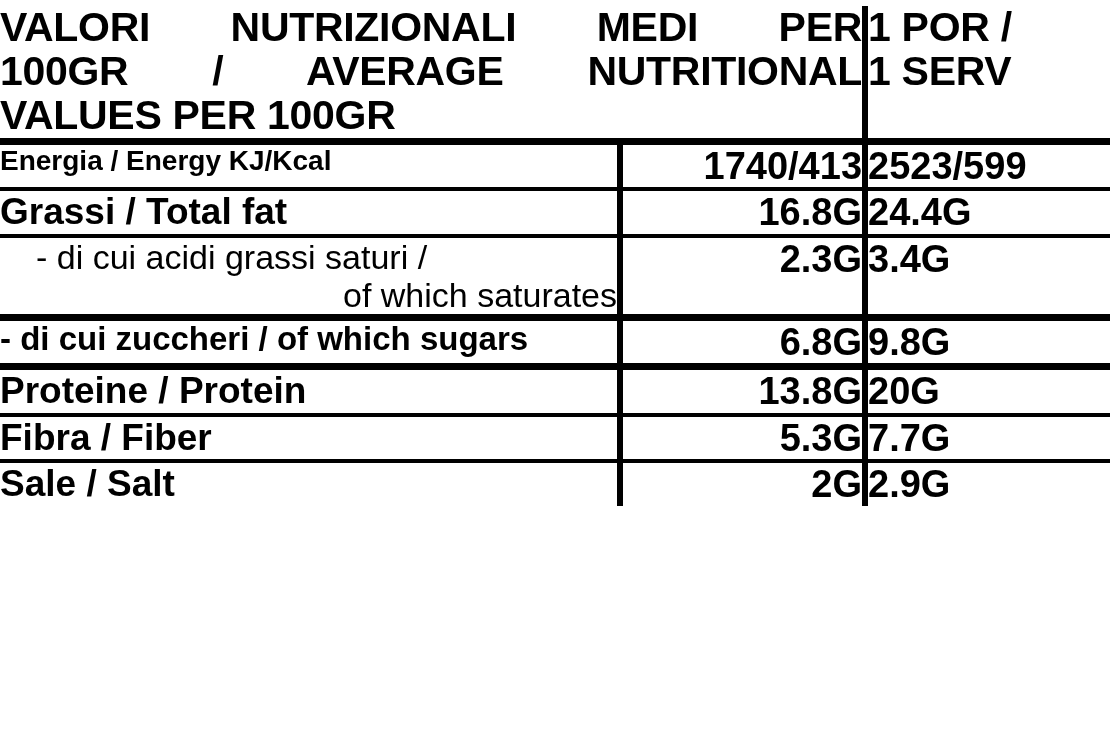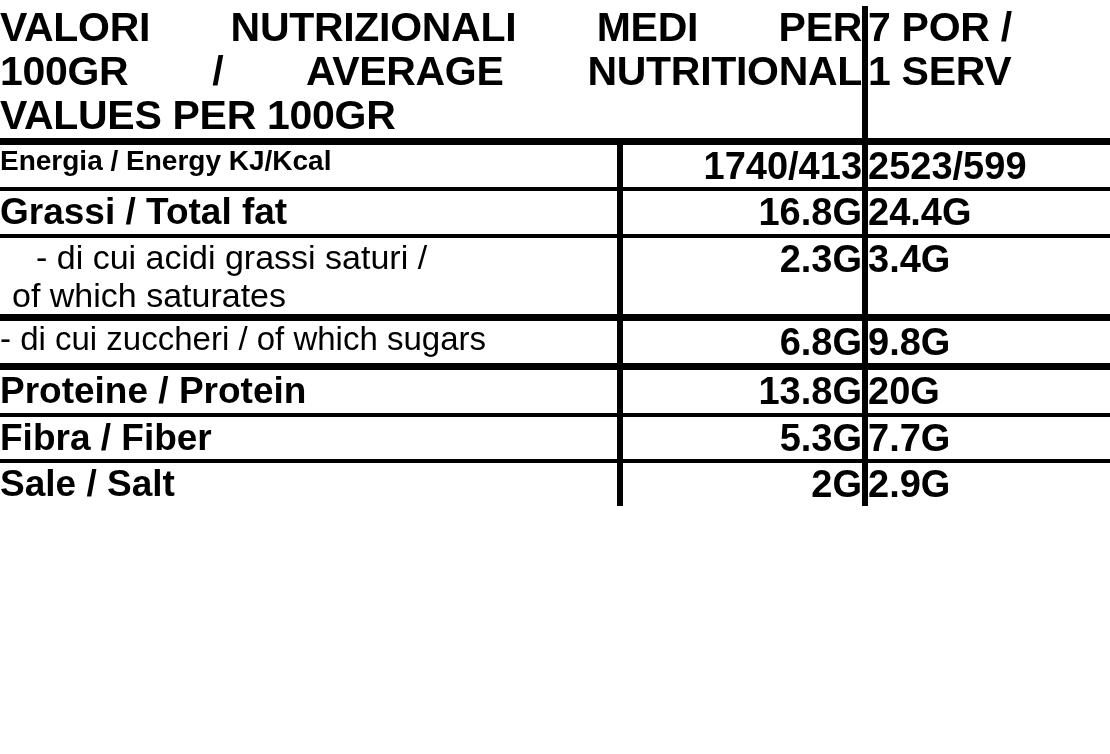--- a/index.html
+++ b/index.html
@@ -90,29 +90,30 @@
     line-height: 1.12;
     display: inline-block;
     white-space: nowrap;
   }
   .cell-name .nm.light {
     font-weight: normal;
     font-size: 34px;
     padding-left: 36px;
   }
   .cell-name .nm.light2 {
-    font-weight: normal;
+    font-weight: bold;
     font-size: 33px;
   }
   .cell-name .sub2 {
     display: block;
     font-weight: normal;
     font-size: 34px;
     line-height: 1.12;
     padding-left: 12px;
+    text-align: right;
   }
 
   .cell-v1 {
     border-right: 6px solid #000;
     text-align: right;
     padding: 2px 10px 2px 0;
     font-size: 38px;
     font-weight: bold;
     white-space: nowrap;
     line-height: 1.12;
@@ -151,21 +152,21 @@
       <col class="col-val2">
     </colgroup>
     <tbody>
       <tr class="header-row">
         <td colspan="2" class="hdr-left">
           <span class="line justify">VALORI NUTRIZIONALI MEDI PER</span>
           <span class="line justify">100GR / AVERAGE NUTRITIONAL</span>
           <span class="line">VALUES PER 100GR</span>
         </td>
         <td class="hdr-right">
-          <span class="line">7 POR /</span>
+          <span class="line">1 POR /</span>
           <span class="line">1 SERV</span>
         </td>
       </tr>
 
       <tr class="row energy">
         <td class="cell-name">
           <span class="nm">Energia / Energy KJ/Kcal</span>
         </td>
         <td class="cell-v1">1740/413</td>
         <td class="cell-v2">2523/599</td>

